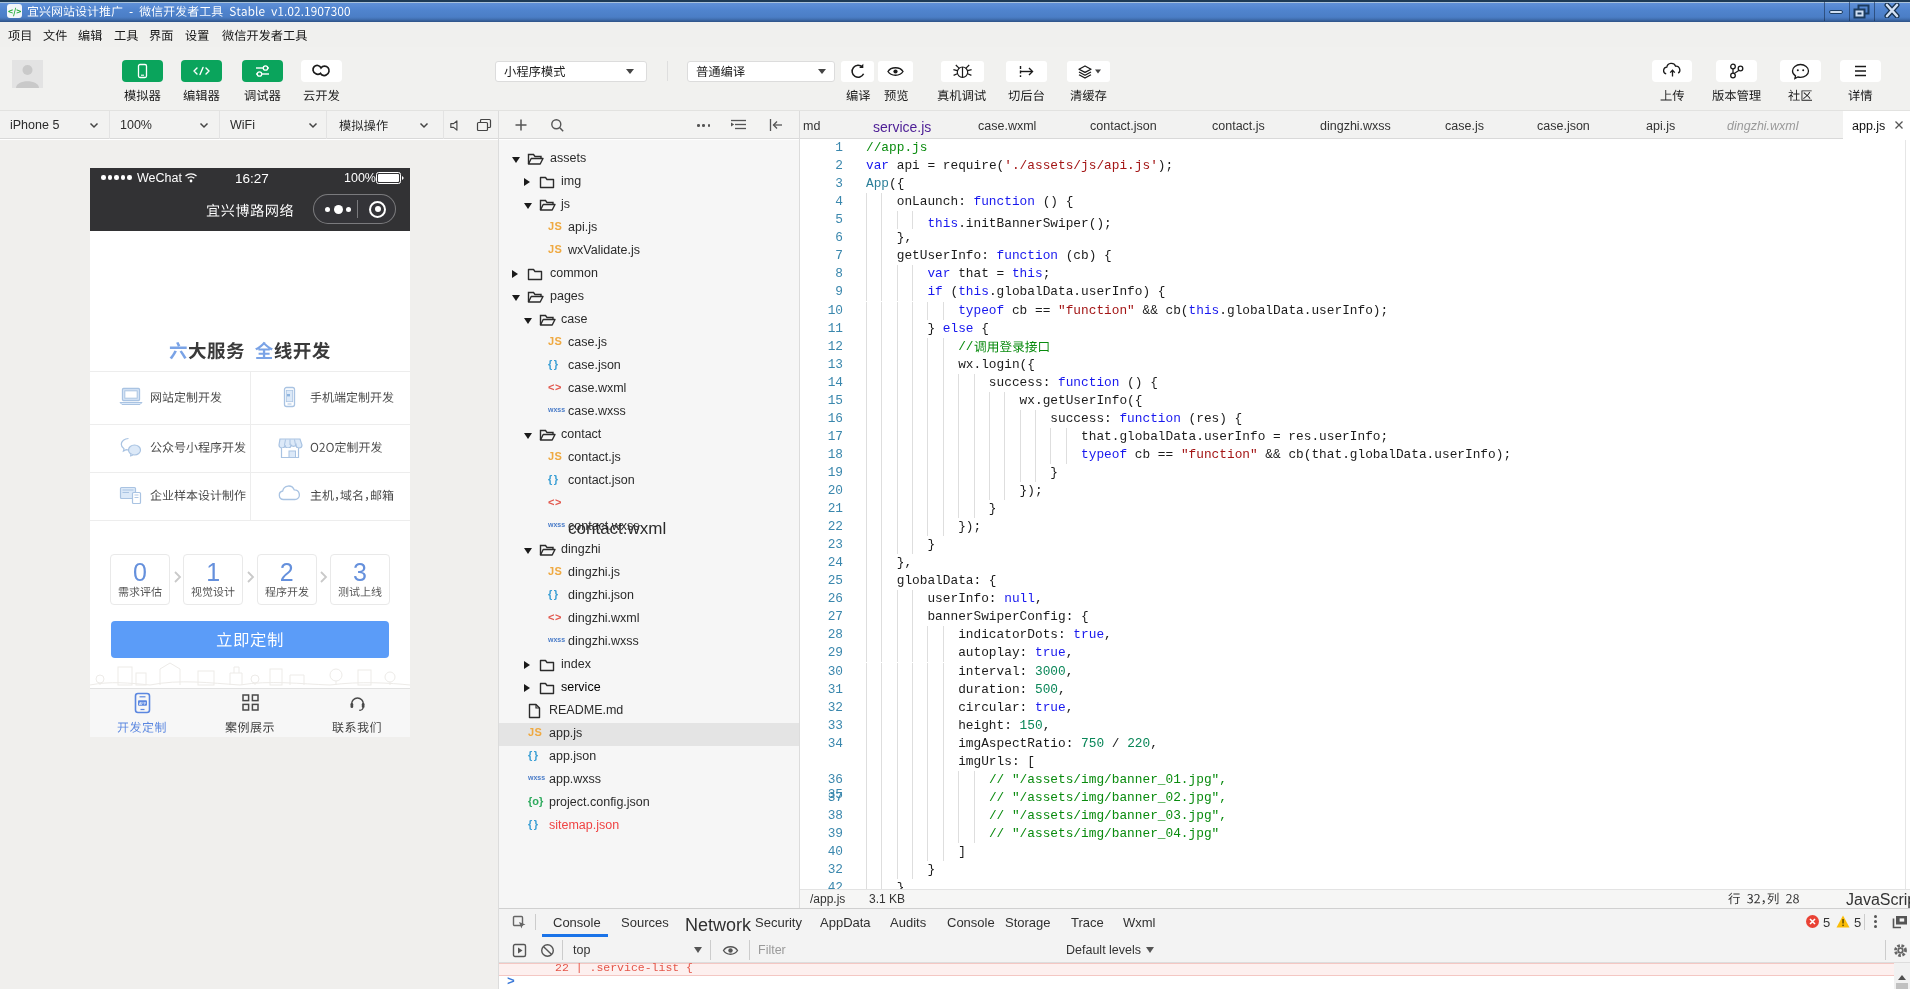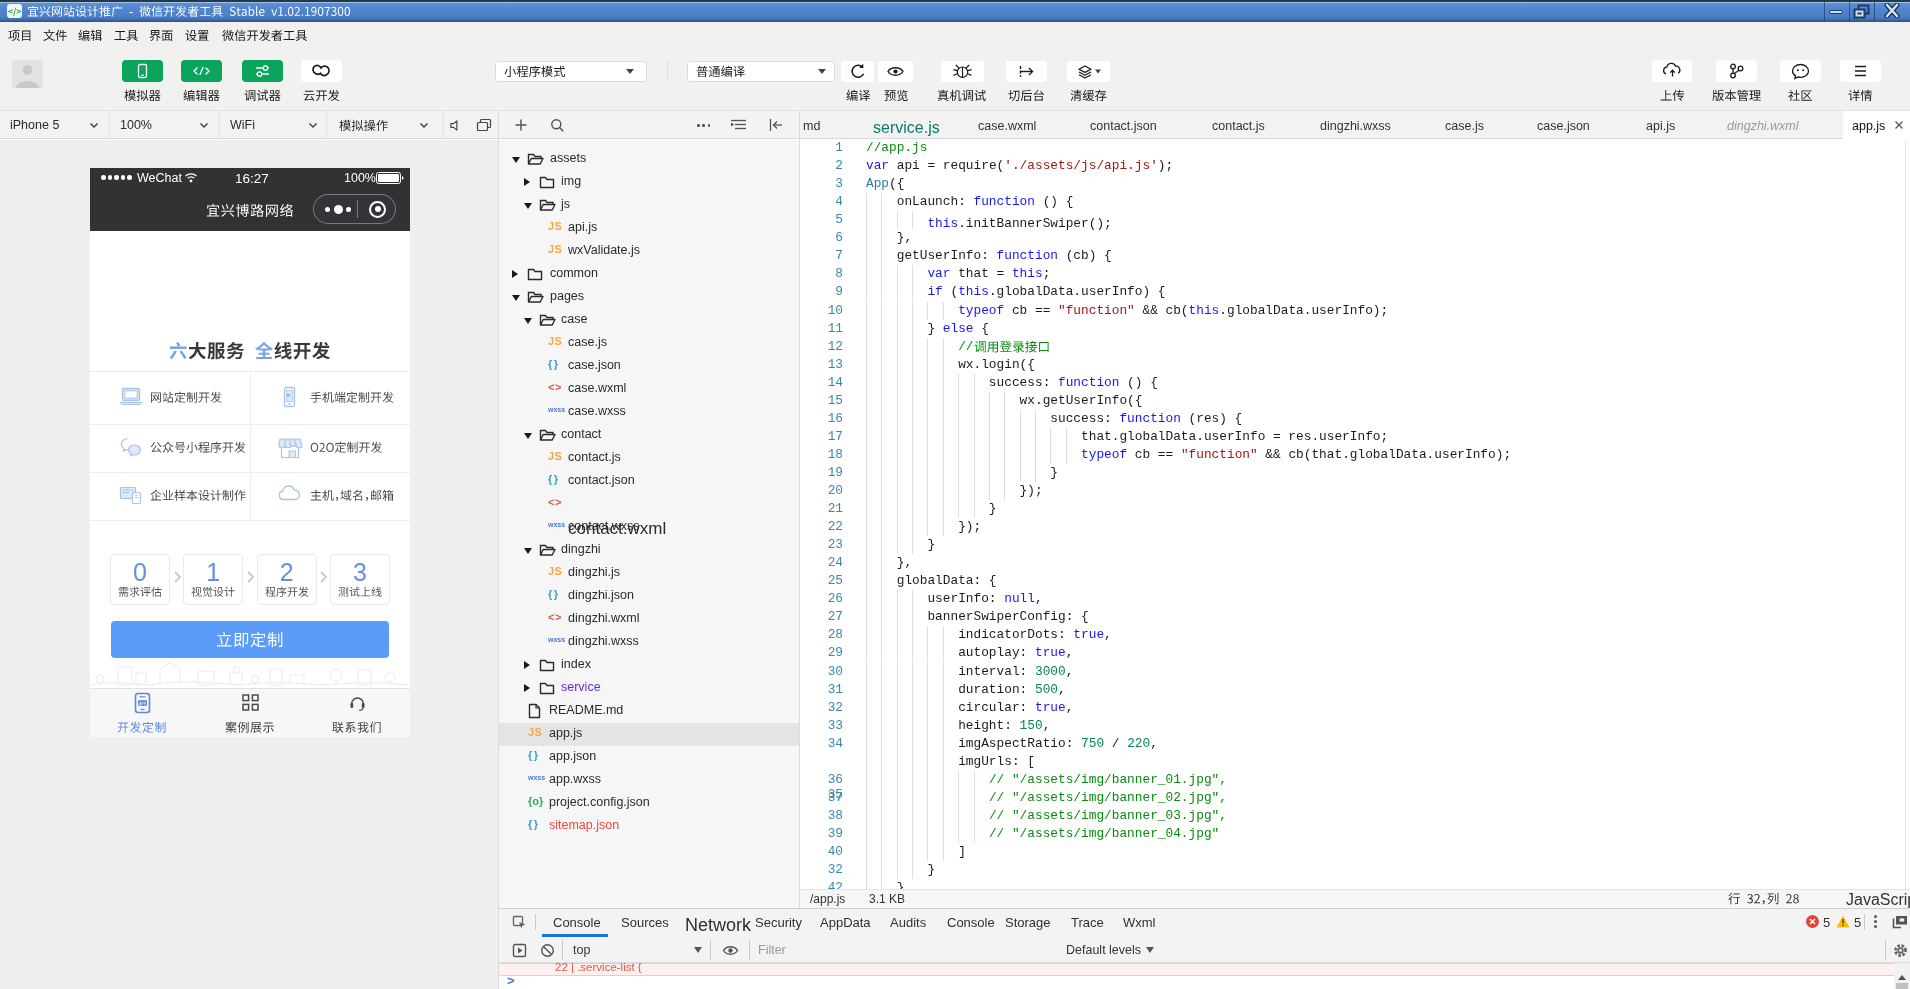--- a/index.html
+++ b/index.html
@@ -306,21 +306,21 @@
     <g stroke="#555" stroke-width="1.3">
       <line x1="1.5" y1="0" x2="1.5" y2="12"></line>
       <line x1="4.5" y1="6" x2="13" y2="6"></line>
     </g>
     <path d="M8 2.5 L4.5 6 L8 9.5" fill="none" stroke="#555" stroke-width="1.3"></path>
   </svg>
 <div style="position:absolute;left:498px;top:111px;width:1px;height:878px;background:#dcdcdc;"></div>
 <div style="position:absolute;left:799px;top:111px;width:1px;height:797px;background:#dcdcdc;"></div>
 <div style="position:absolute;left:800px;top:111px;width:1110px;height:27.5px;background:#f2f2f1;border-bottom:1.5px solid #d9d9d9;"></div>
 <div class="t" style="left:803px;top:119px;font-size:12.5px;color:#333">md</div>
-<div class="t" style="left:873px;top:119px;font-size:16px;color:#0f766e">service.js</div>
+<div class="t" style="left:873px;top:119px;font-size:14px;color:#4c1d95">service.js</div>
 <div class="t" style="left:978px;top:119px;font-size:12.5px;color:#333">case.wxml</div>
 <div class="t" style="left:1090px;top:119px;font-size:12.5px;color:#333">contact.json</div>
 <div class="t" style="left:1212px;top:119px;font-size:12.5px;color:#333">contact.js</div>
 <div class="t" style="left:1320px;top:119px;font-size:12.5px;color:#333">dingzhi.wxss</div>
 <div class="t" style="left:1445px;top:119px;font-size:12.5px;color:#333">case.js</div>
 <div class="t" style="left:1537px;top:119px;font-size:12.5px;color:#333">case.json</div>
 <div class="t" style="left:1646px;top:119px;font-size:12.5px;color:#333">api.js</div>
 <div class="t" style="left:1727px;top:119px;font-size:12.5px;font-style:italic;color:#9a9a9a">dingzhi.wxml</div>
 <div style="position:absolute;left:1843px;top:111px;width:67px;height:29.5px;background:#fff;"></div>
 <div class="t" style="left:1852px;top:119px;font-size:12.5px;color:#111">app.js</div>
@@ -627,21 +627,21 @@
 <div class="t" style="left:568px;top:633.5px;font-size:12.5px;color:#2b2b2b">dingzhi.wxss</div>
 <div class="abs" style="left:524px;top:660.5px;border-top:4.5px solid transparent;border-bottom:4.5px solid transparent;border-left:6px solid #1a1a1a"></div>
 <svg class="abs" style="left:539px;top:658.0px" width="16" height="14" viewBox="0 0 16 14">
     <path d="M1.5 12.5 L1.5 2.5 L6.5 2.5 L8 4.5 L14.5 4.5 L14.5 12.5 Z" fill="none" stroke="#2b2b2b" stroke-width="1.4" stroke-linejoin="round"></path>
   </svg>
 <div class="t" style="left:561px;top:656.5px;font-size:12.5px;color:#2b2b2b">index</div>
 <div class="abs" style="left:524px;top:683.5px;border-top:4.5px solid transparent;border-bottom:4.5px solid transparent;border-left:6px solid #1a1a1a"></div>
 <svg class="abs" style="left:539px;top:681.0px" width="16" height="14" viewBox="0 0 16 14">
     <path d="M1.5 12.5 L1.5 2.5 L6.5 2.5 L8 4.5 L14.5 4.5 L14.5 12.5 Z" fill="none" stroke="#2b2b2b" stroke-width="1.4" stroke-linejoin="round"></path>
   </svg>
-<div class="t" style="left:561px;top:679.5px;font-size:12.5px;color:#6d28d9">service</div>
+<div class="t" style="left:561px;top:679.5px;font-size:12.5px;color:#000000">service</div>
 <svg class="abs" style="left:528px;top:703.0px" width="13" height="16" viewBox="0 0 13 16">
     <path d="M1.5 14.5 L1.5 1.5 L8 1.5 L11.5 5 L11.5 14.5 Z" fill="none" stroke="#2b2b2b" stroke-width="1.4" stroke-linejoin="round"></path>
     <path d="M8 1.5 L8 5 L11.5 5" fill="none" stroke="#2b2b2b" stroke-width="1.2"></path>
   </svg>
 <div class="t" style="left:549px;top:702.5px;font-size:12.5px;color:#2b2b2b">README.md</div>
 <div class="t" style="left:528px;top:726.0px;font-size:11px;font-weight:bold;color:#efa941;letter-spacing:0.5px">JS</div>
 <div class="t" style="left:549px;top:725.5px;font-size:12.5px;color:#2b2b2b">app.js</div>
 <div class="t" style="left:528px;top:749.0px;font-size:11px;font-weight:bold;color:#3b9fd4;letter-spacing:1.5px">{}</div>
 <div class="t" style="left:549px;top:748.5px;font-size:12.5px;color:#2b2b2b">app.json</div>
 <div class="t" style="left:528px;top:774.0px;font-size:7px;font-weight:bold;color:#4a7cc8">wxss</div>
@@ -850,16 +850,16 @@
 <div class="t" style="left:1066px;top:943px;font-size:12.5px;color:#333">Default levels</div>
 <div class="abs" style="left:1146px;top:947px;border-left:4.5px solid transparent;border-right:4.5px solid transparent;border-top:6px solid #555"></div>
 <div style="position:absolute;left:1885px;top:940px;width:1px;height:20px;background:#ccc;"></div>
 <svg class="abs" style="left:1893px;top:943px" width="15" height="15" viewBox="0 0 15 15">
     <circle cx="7.5" cy="7.5" r="5" fill="none" stroke="#666" stroke-width="2.8" stroke-dasharray="2.6 1.55" stroke-dashoffset="1"></circle>
     <circle cx="7.5" cy="7.5" r="3.2" fill="#666"></circle>
     <circle cx="7.5" cy="7.5" r="1.4" fill="#f3f3f3"></circle>
   </svg>
 <div style="position:absolute;left:499px;top:963px;width:1411px;height:26px;background:#fff;"></div>
 <div style="position:absolute;left:499px;top:963px;width:1395px;height:13px;background:#fdf0ef;border-top:1px solid #f4c7c3;border-bottom:1px solid #f4c7c3;"></div>
-<div class="t" style="left:555px;top:961px;font-family:Liberation Sans, sans-serif;font-size:11.5px;color:#e45548">22 | .service-list {</div>
+<div class="t" style="left:555px;top:961px;font-family:Liberation Mono, monospace;font-size:11.5px;color:#e45548">22 | .service-list {</div>
 <div class="t" style="left:507px;top:974px;font-family:'Liberation Mono',monospace;font-size:13px;font-weight:bold;color:#3b78d8">&gt;</div>
 <div style="position:absolute;left:1894px;top:963px;width:16px;height:26px;background:#f1f1f1;"></div>
 <div class="abs" style="left:1898px;top:975px;border-left:4px solid transparent;border-right:4px solid transparent;border-bottom:5px solid #505050"></div>
 <div style="position:absolute;left:1896px;top:983px;width:12px;height:6px;background:#c1c1c1;"></div>
 </body></html>

